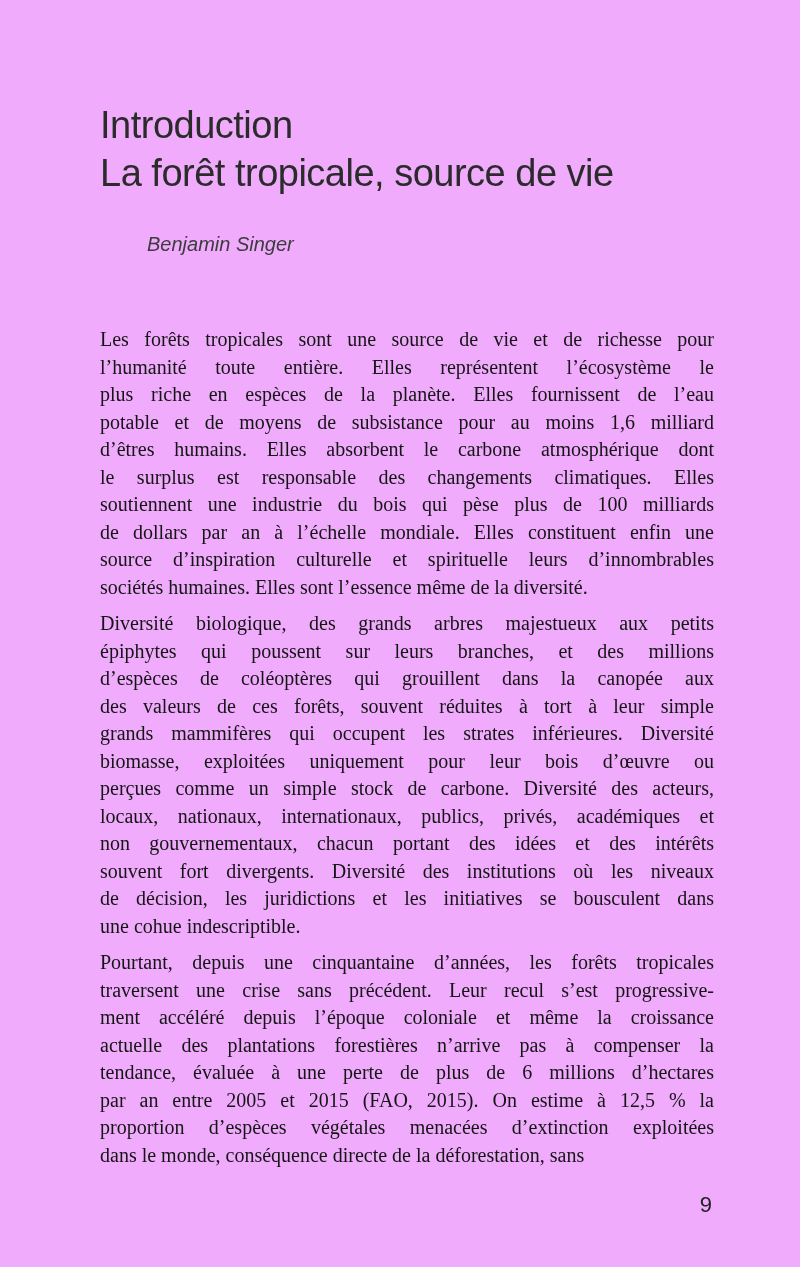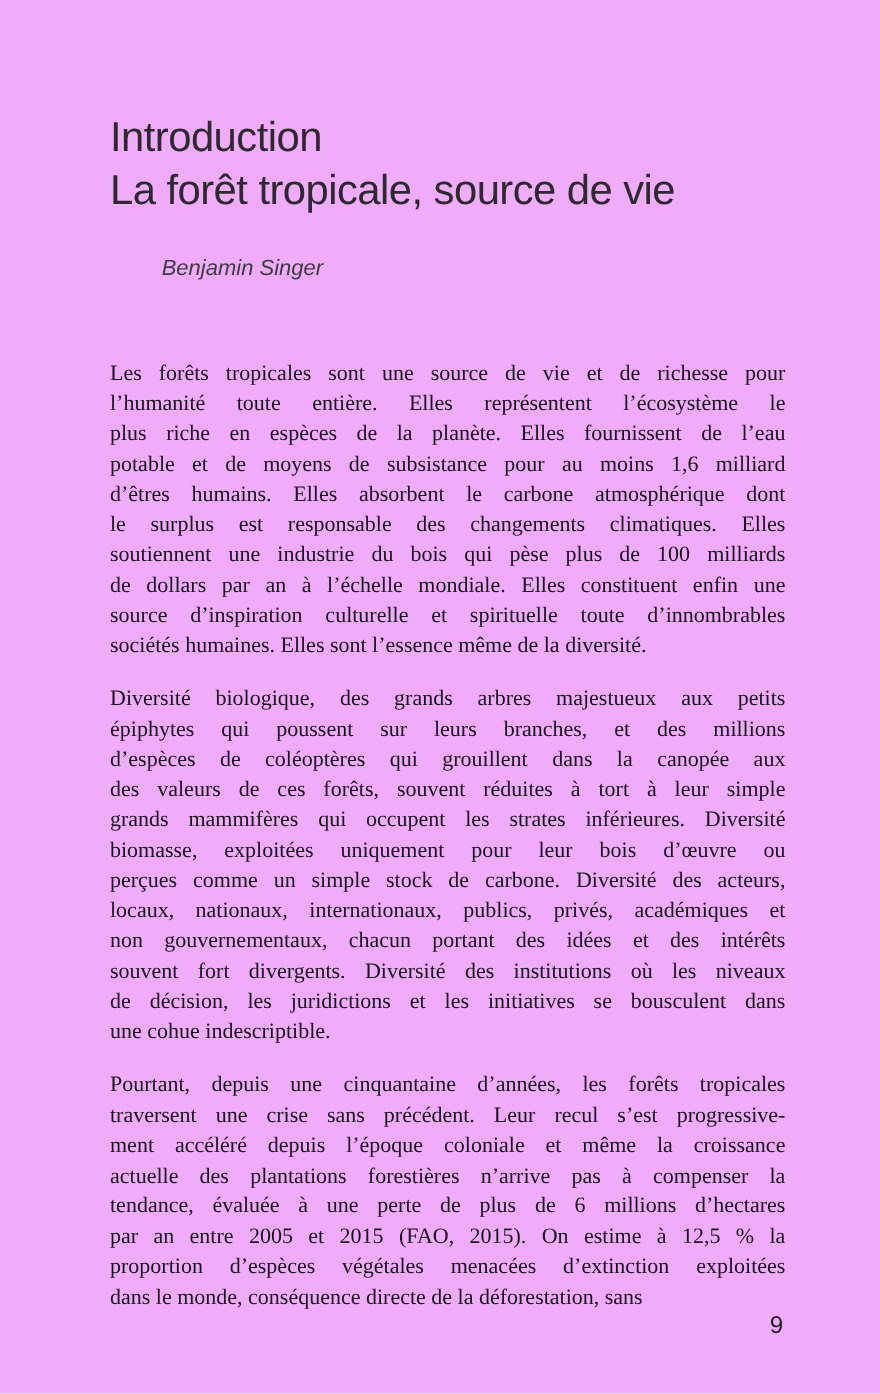--- a/index.html
+++ b/index.html
@@ -48,21 +48,21 @@
   .body-text {
     position: absolute;
     top: 326px;
     left: 100px;
     width: 614px;
     font-size: 20px;
     line-height: 27.5px;
     color: #151515;
   }
   .paragraph { margin: 0; }
-  .paragraph + .paragraph { margin-top: 21px; }
+  .paragraph + .paragraph { margin-top: 9px; }
   .text-line {
     text-align: justify;
     text-align-last: justify;
     white-space: normal;
   }
   .text-line.last {
     text-align-last: left;
   }
   
   .page-number {
@@ -91,21 +91,21 @@
   <div class="body-text" id="body-text">
       <div class="paragraph">
         <div class="text-line">Les forêts tropicales sont une source de vie et de richesse pour</div>
         <div class="text-line">l’humanité toute entière. Elles représentent l’écosystème le</div>
         <div class="text-line">plus riche en espèces de la planète. Elles fournissent de l’eau</div>
         <div class="text-line">potable et de moyens de subsistance pour au moins 1,6 milliard</div>
         <div class="text-line">d’êtres humains. Elles absorbent le carbone atmosphérique dont</div>
         <div class="text-line">le surplus est responsable des changements climatiques. Elles</div>
         <div class="text-line">soutiennent une industrie du bois qui pèse plus de 100 milliards</div>
         <div class="text-line">de dollars par an à l’échelle mondiale. Elles constituent enfin une</div>
-        <div class="text-line">source d’inspiration culturelle et spirituelle toute d’innombrables</div>
+        <div class="text-line">source d’inspiration culturelle et spirituelle leurs d’innombrables</div>
         <div class="text-line last">sociétés humaines. Elles sont l’essence même de la diversité.</div>
       </div>
       <div class="paragraph">
         <div class="text-line">Diversité biologique, des grands arbres majestueux aux petits</div>
         <div class="text-line">épiphytes qui poussent sur leurs branches, et des millions</div>
         <div class="text-line">d’espèces de coléoptères qui grouillent dans la canopée aux</div>
         <div class="text-line">des valeurs de ces forêts, souvent réduites à tort à leur simple</div>
         <div class="text-line">grands mammifères qui occupent les strates inférieures. Diversité</div>
         <div class="text-line">biomasse, exploitées uniquement pour leur bois d’œuvre ou</div>
         <div class="text-line">perçues comme un simple stock de carbone. Diversité des acteurs,</div>

